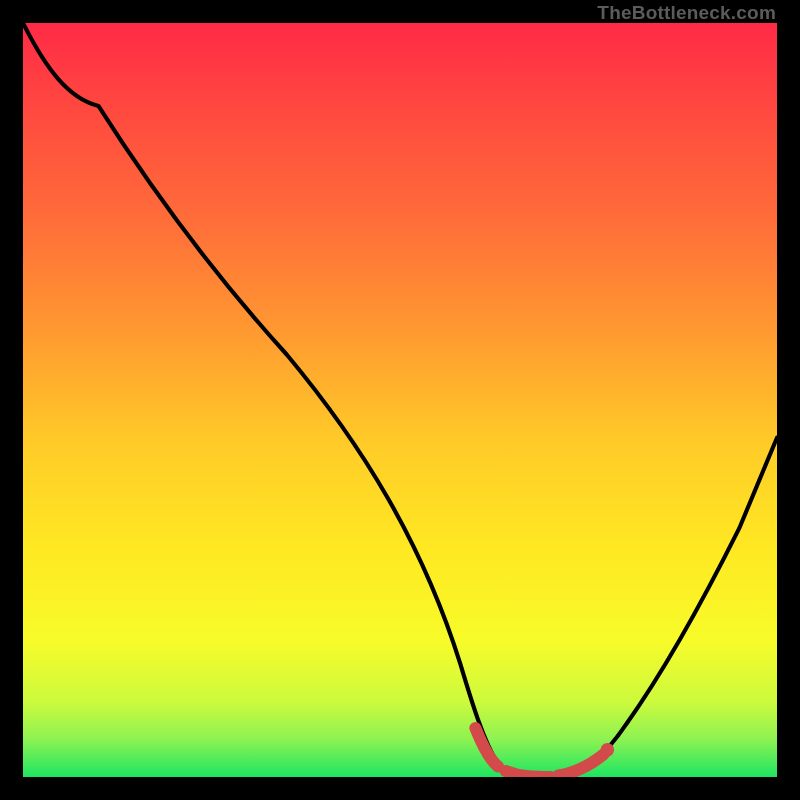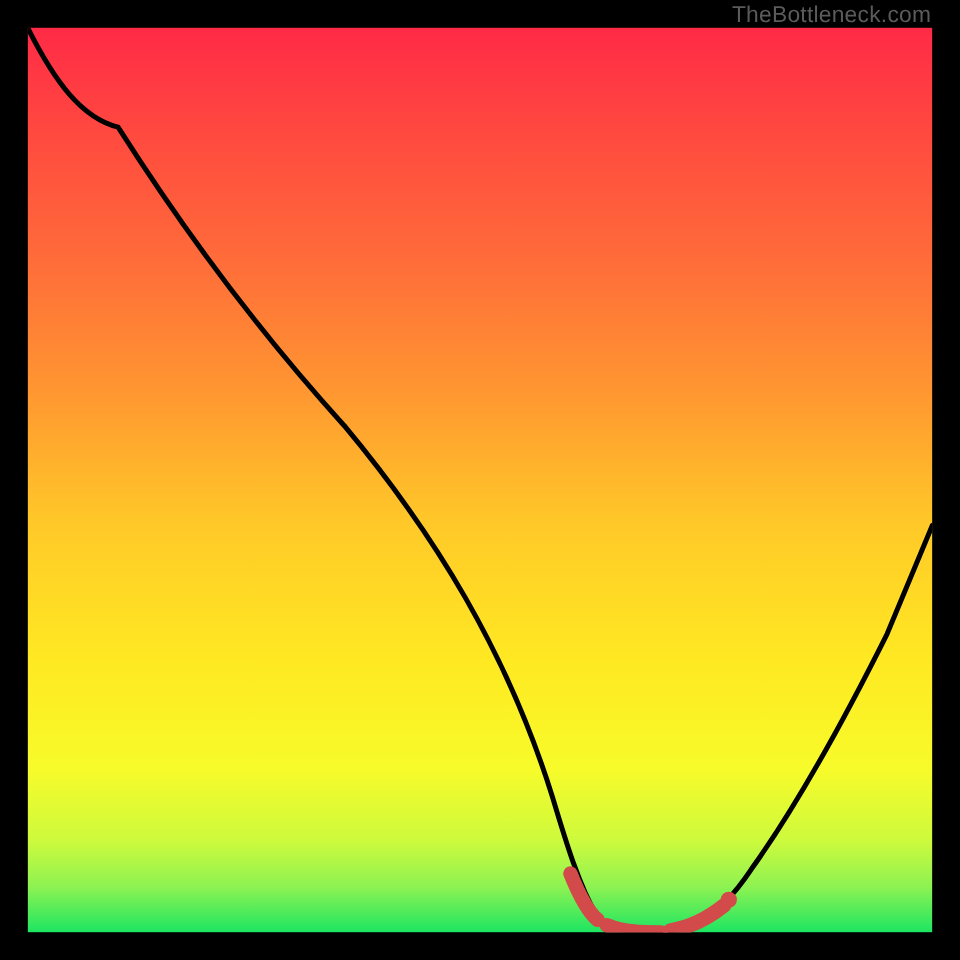--- a/index.html
+++ b/index.html
@@ -24,21 +24,21 @@
   .curve-svg {
     position: absolute;
     left: 0; top: 0; width: 100%; height: 100%;
   }
   .watermark {
     position: absolute;
     top: 2px;
     right: 24px;
     font-family: Arial, Helvetica, sans-serif;
     font-size: 19px;
-    font-weight: 400;
+    font-weight: 700;
     color: #5b5b5b;
     letter-spacing: 0.2px;
   }
 </style>
 </head>
 <body>
 
 <div class="frame">
 
   <div class="plot-area">

